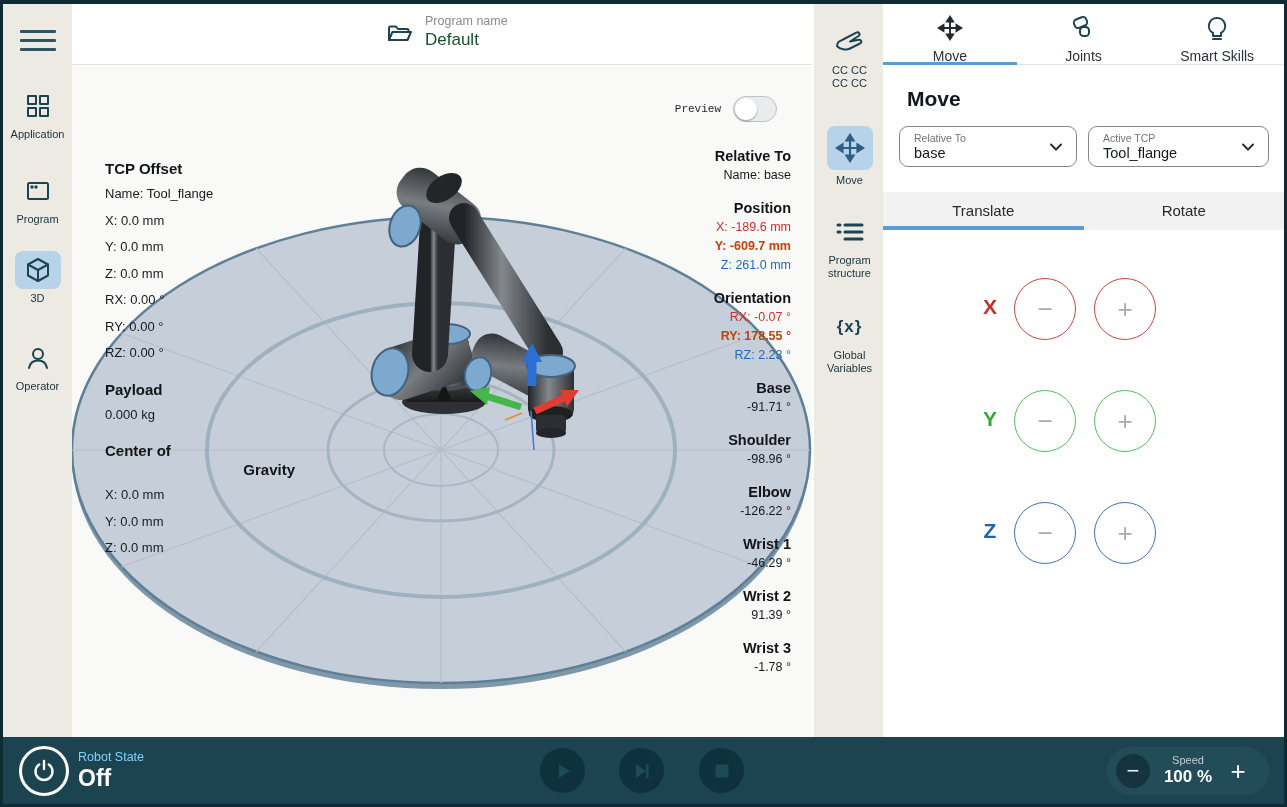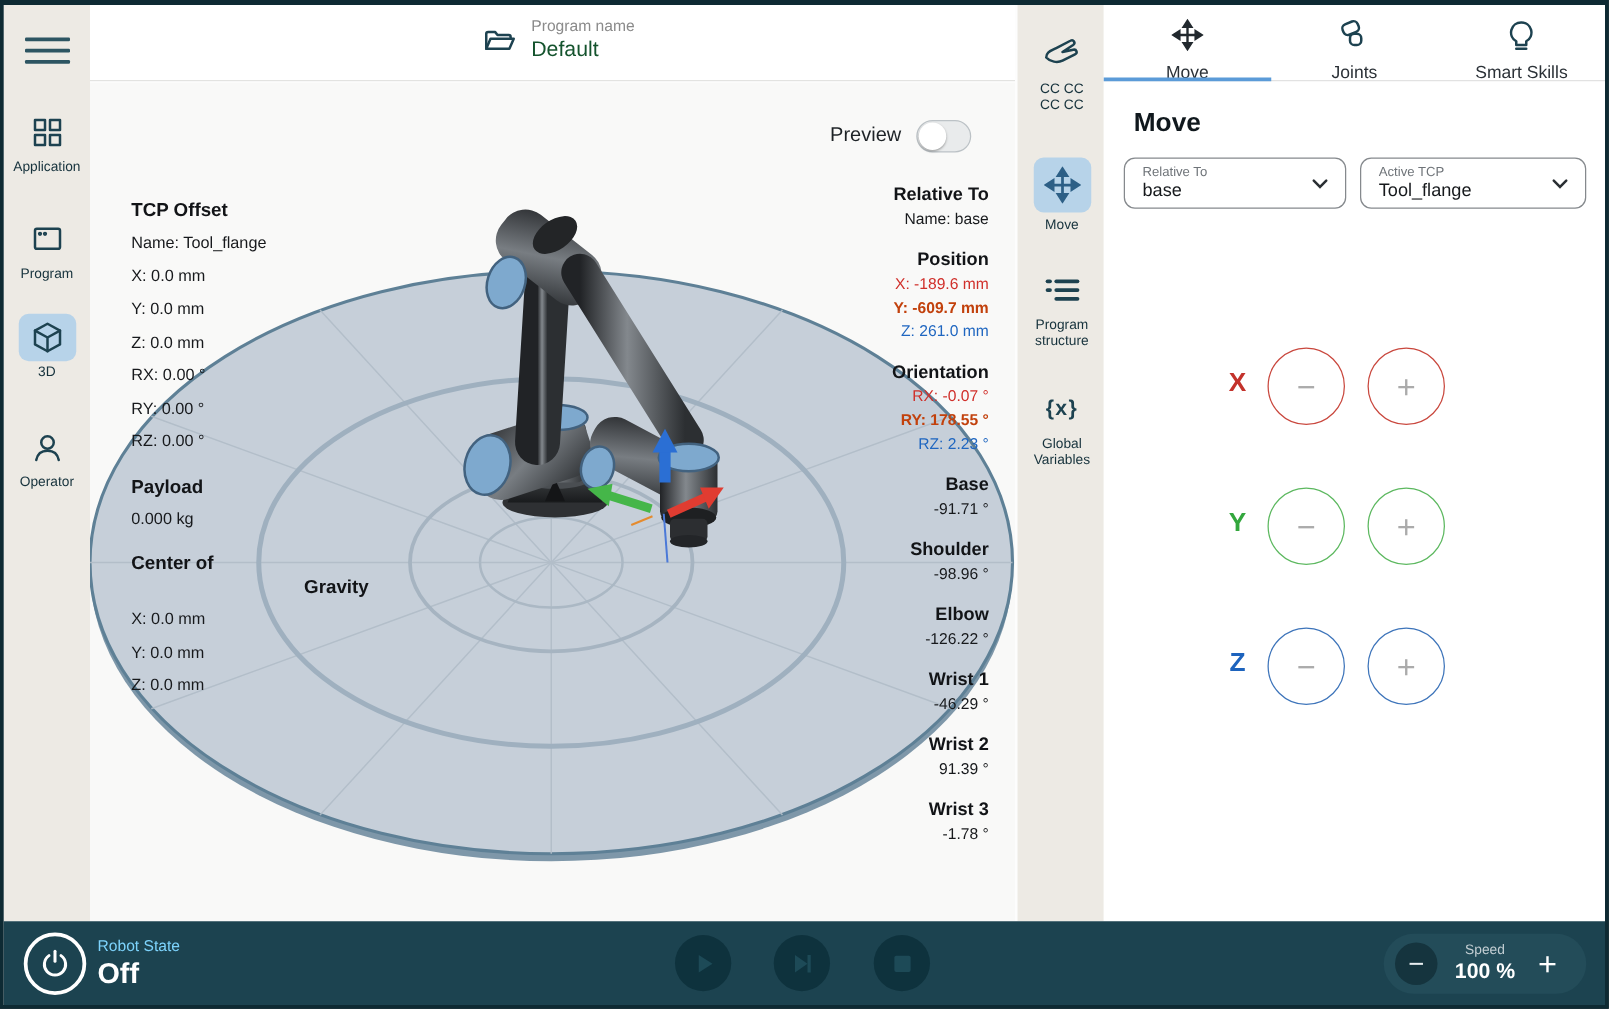--- a/index.html
+++ b/index.html
@@ -22,21 +22,21 @@
   .header{position:absolute;left:69px;top:0;width:740px;height:61px;background:#fff;
           border-bottom:1px solid #e3e3e1;}
   .prog{position:absolute;left:315px;top:10px;display:flex;align-items:flex-end;gap:12px;}
   .prog-label{font-size:12.5px;color:#8b8b8b;}
   .prog-value{font-size:17px;color:#14532d;margin-top:2px;}
 
   
   .viewport{position:absolute;left:69px;top:62px;width:740px;height:671px;background:#f9f9f8;overflow:hidden;}
   .scene{position:absolute;left:0;top:0;}
   .preview{position:absolute;top:30px;right:35px;display:flex;align-items:center;gap:12px;}
-  .preview-label{font-size:16px;color:#1d2226;}
+  .preview-label{font-size:11px;color:#1d2226;font-family:Liberation Mono, monospace;}
   .toggle{width:44px;height:26px;border-radius:13px;background:#e9ebec;border:1px solid #bcc2c6;position:relative;cursor:pointer;}
   .toggle .knob{position:absolute;left:1px;top:1px;width:22px;height:22px;border-radius:50%;background:#fff;
                 box-shadow:0 1px 2px rgba(0,0,0,.35);}
   .left-info{position:absolute;left:33px;top:93px;width:190px;}
   .info-title{font-size:15px;font-weight:700;color:#121417;margin:13px 0 3px;line-height:19px;}
   .info-title:first-child{margin-top:0;}
   .info-row{font-size:13px;color:#17191c;line-height:26.5px;}
   .right-info{position:absolute;right:21px;top:80px;text-align:right;}
   .rg{margin-bottom:13px;}
   .rg-title{font-size:14.5px;font-weight:700;color:#121417;line-height:20px;}
@@ -442,20 +442,29 @@
     <div class="select sel-tcp">
       <div class="slabel">Active TCP</div>
       <div class="svalue">Tool_flange</div>
       <span class="chev">
         <svg width="16" height="16" viewBox="0 0 16 16">
               <polyline points="3,5.5 8,10.5 13,5.5" fill="none" stroke="#2a2f33" stroke-width="2" stroke-linecap="round"></polyline>
             </svg>
       </span>
     </div>
 
+    <div class="subtabs">
+      <div class="subtab">
+        <span>Translate</span>
+        <div class="subtab-underline"></div>
+      </div>
+      <div class="subtab">
+        <span>Rotate</span>
+      </div>
+    </div>
 
     <div class="axis-row row-x" style="top:274px;">
       <span class="axis-label">X</span>
       <div class="round-btn rb-minus">
             <span>−</span>
           </div>
       <div class="round-btn rb-plus">
             <span>+</span>
           </div>
     </div>

